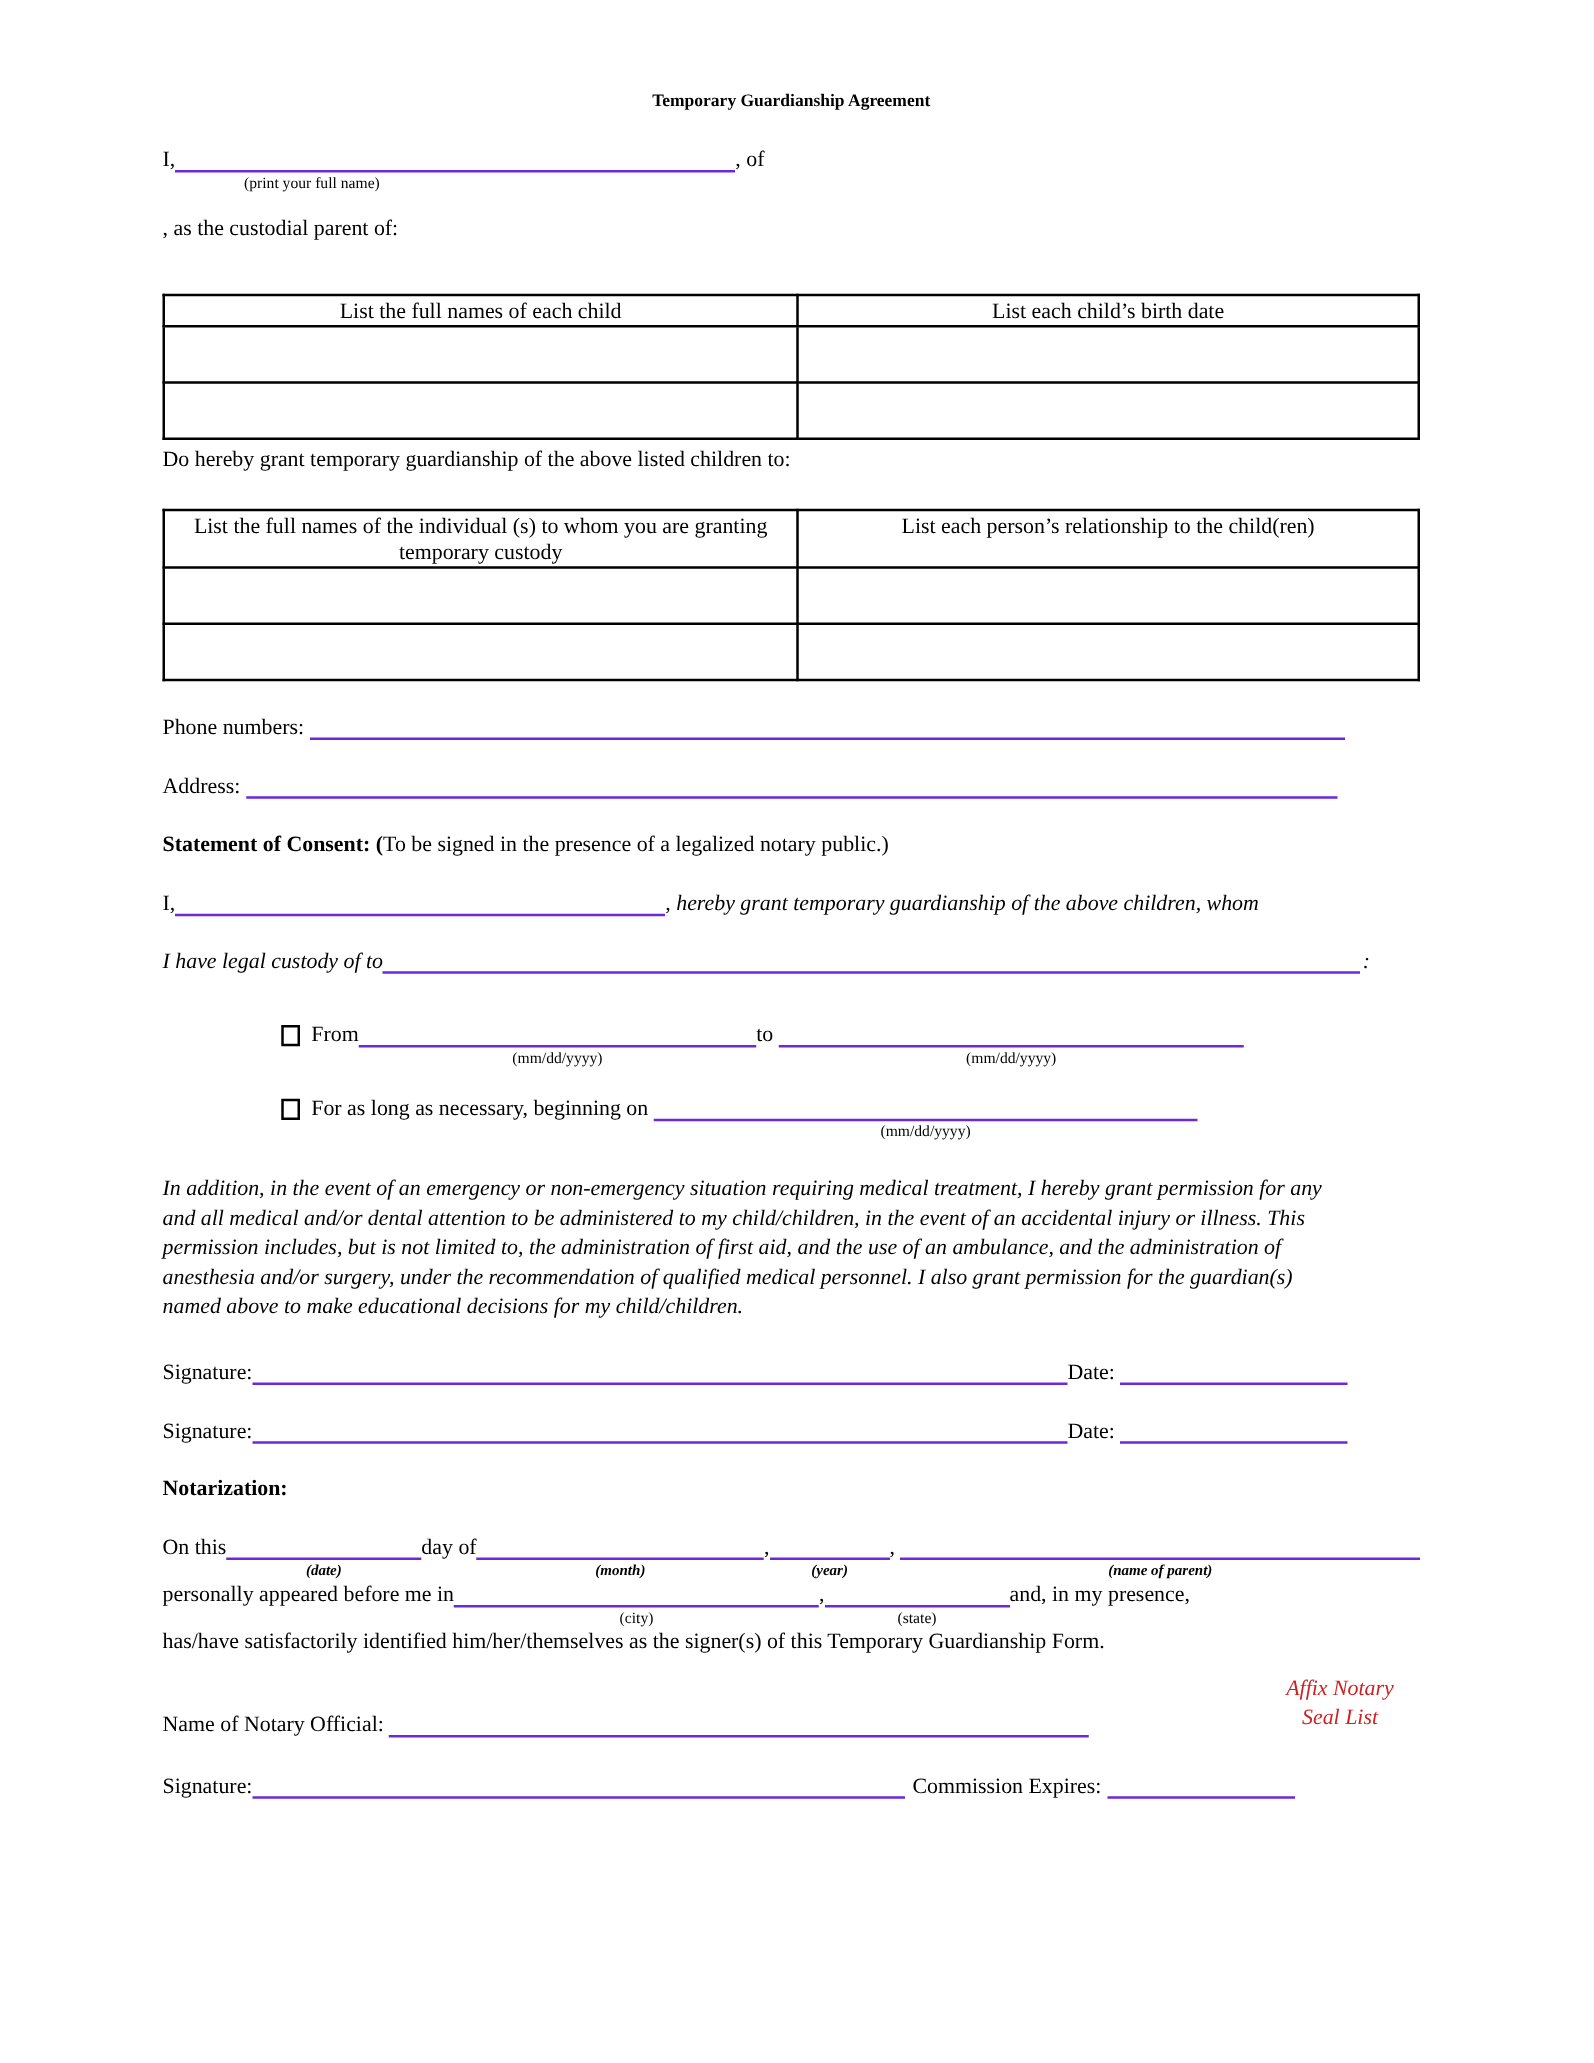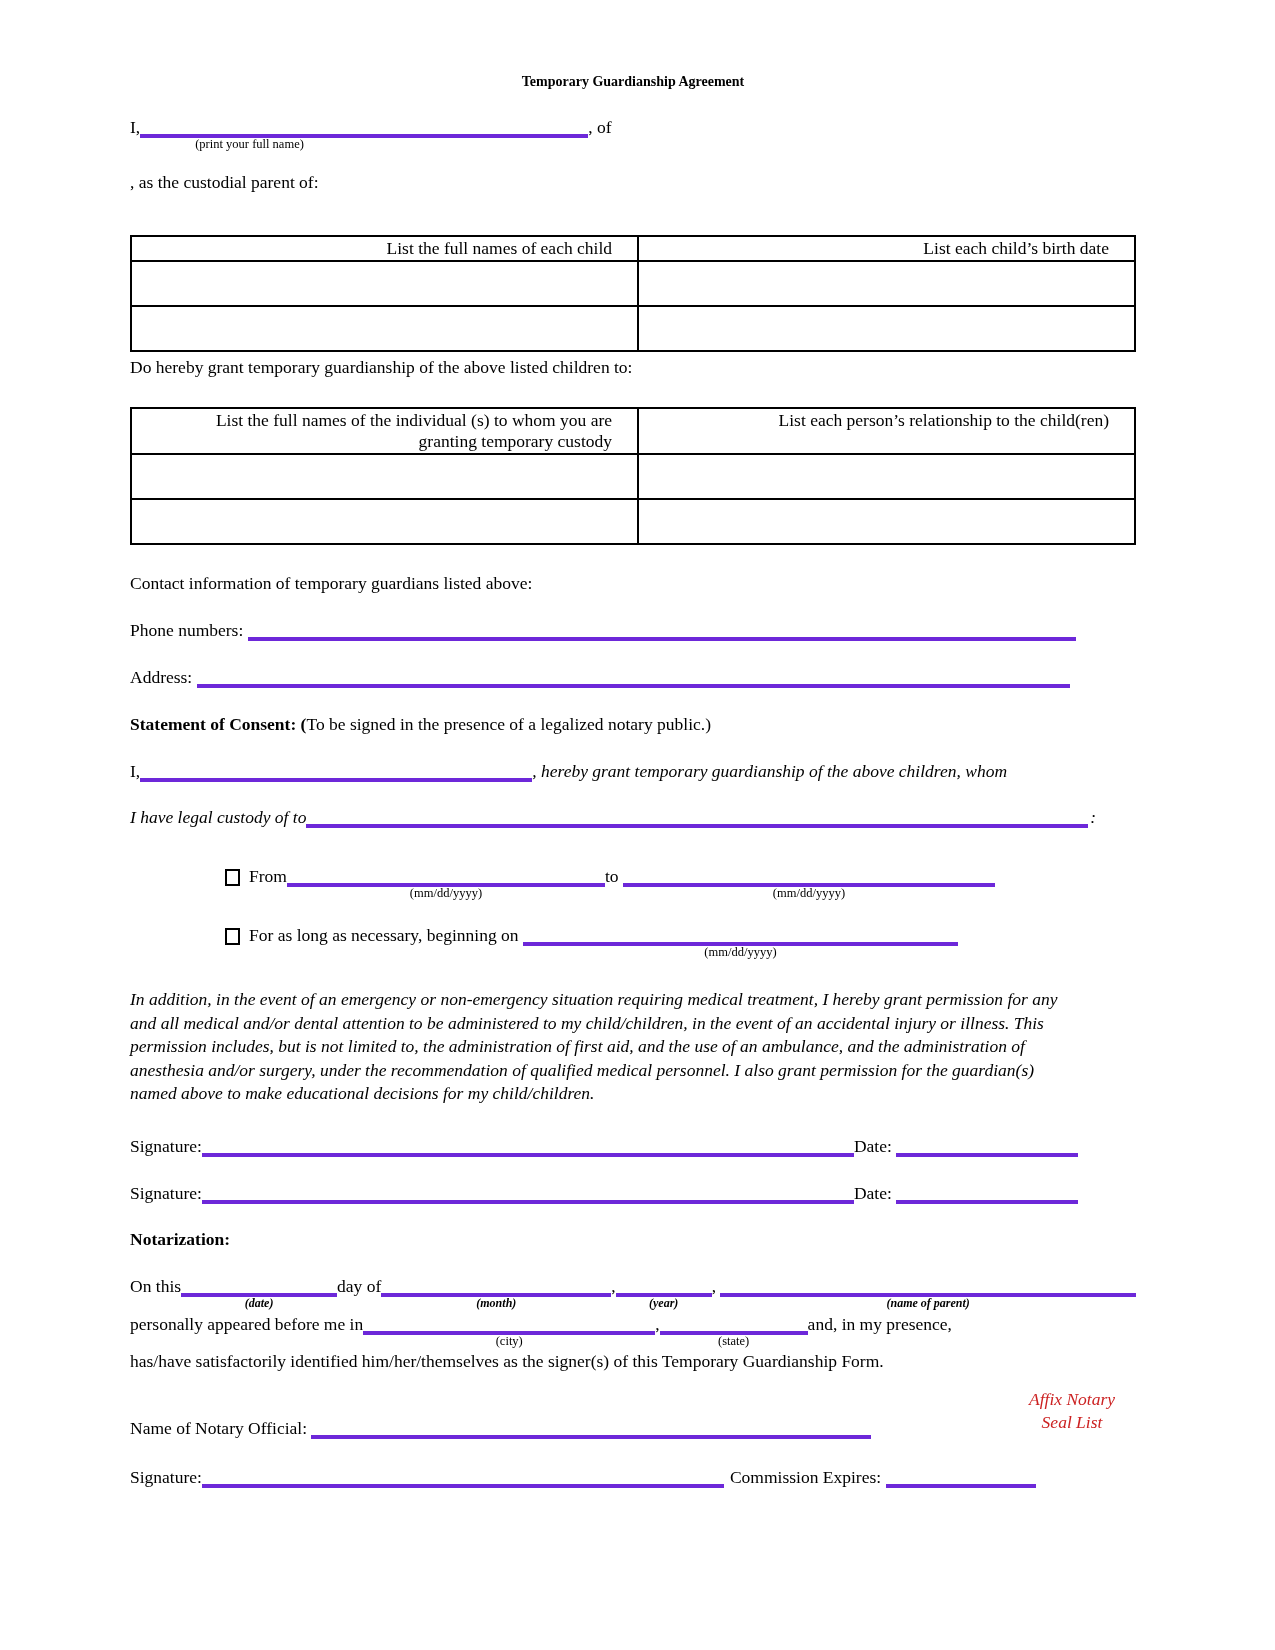--- a/index.html
+++ b/index.html
@@ -22,21 +22,21 @@
     font-size: 14px;
     margin: 0;
   }
   .row {
     display: flex;
     align-items: flex-end;
     white-space: pre;
   }
   .blank {
     display: inline-block;
-    border-bottom: 4px solid #6d28d9;
+    border-bottom: 2px solid #6d28d9;
     height: 1.05em;
     position: relative;
   }
   .grow { flex: 1; }
   .g6 { margin-left: 6px; }
   .hint {
     position: absolute;
     top: calc(100% + 3px);
     font-size: 12.5px;
     font-style: normal;
@@ -48,23 +48,23 @@
   .hint.l { left: 0; }
   .hint.l55 { left: 55px; }
   .hint.bi { font-weight: bold; font-style: italic; font-size: 12px; }
   table.formtbl {
     width: 100%;
     border-collapse: collapse;
   }
   table.formtbl th, table.formtbl td {
     border: 2px solid #000;
     font-weight: normal;
-    text-align: right;
+    text-align: center;
     vertical-align: top;
-    padding: 1px 25px;
+    padding: 1px 4px;
     font-size: 17.5px;
   }
   table.formtbl th.c1 { width: 50.5%; }
   table.formtbl td { height: 45px; }
   .bold { font-weight: bold; }
   .ital { font-style: italic; }
   .checkbox {
     display: inline-block;
     width: 15px;
     height: 17px;
@@ -140,21 +140,20 @@
       <td></td>
       <td></td>
     </tr>
     <tr>
       <td></td>
       <td></td>
     </tr>
   </tbody>
     </table>
 
-  <div style="margin-top:28px">Contact information of temporary guardians listed above:</div>
 
   <div class="row" style="margin-top:26px">
     <span>Phone numbers: </span>
     <span class="blank grow" style="margin-right:60px"></span>
   </div>
 
   <div class="row" style="margin-top:26px">
     <span>Address: </span>
     <span class="blank grow" style="margin-right:66px"></span>
   </div>

